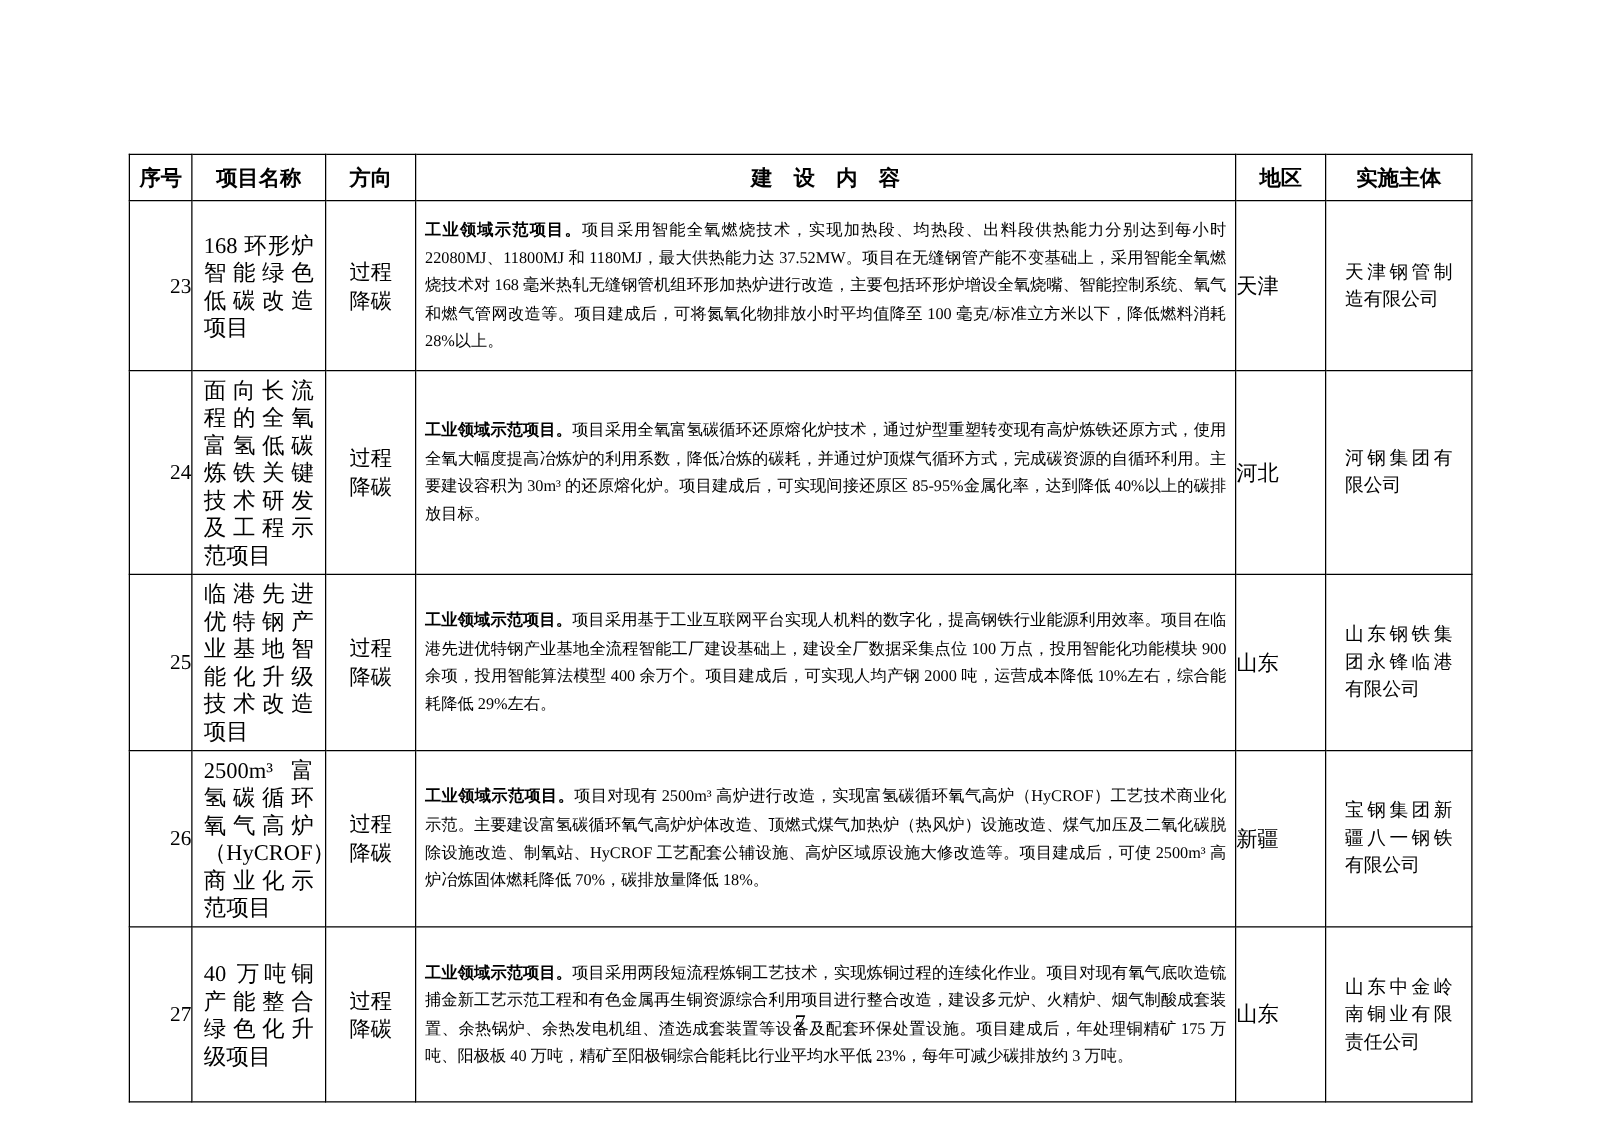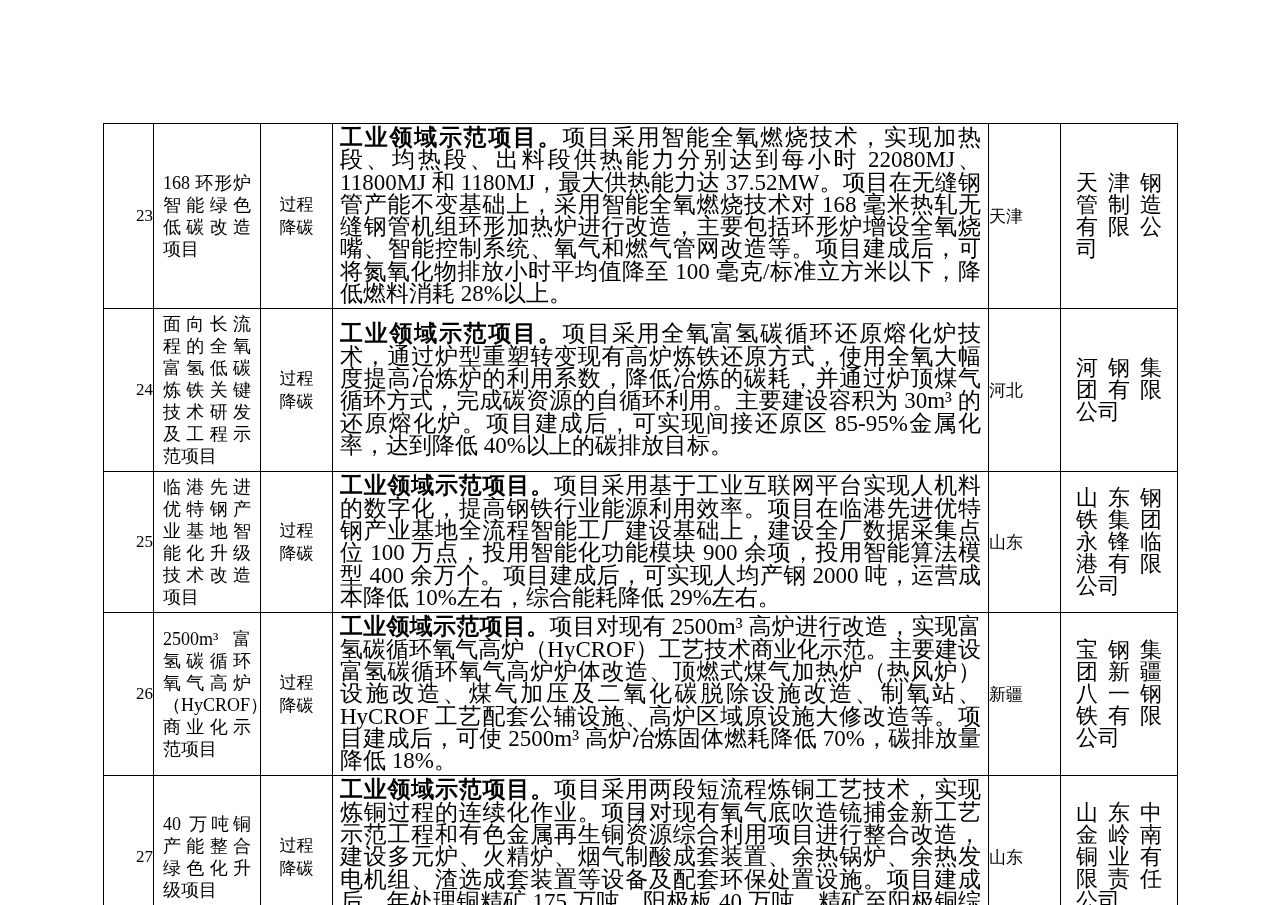--- a/index.html
+++ b/index.html
@@ -44,33 +44,33 @@
     text-align: justify;
     padding: 4px 9px;
   }
   td.c-dir {
     font-size: 17px;
     line-height: 23px;
     text-align: center;
     white-space: pre-line;
   }
   td.c-content {
-    font-size: 23px;
+    font-size: 13px;
     line-height: 22.3px;
     text-align: justify;
     padding: 3px 7px 3px 7px;
     vertical-align: middle;
   }
   td.c-content .lead { font-weight: bold; }
   td.c-region {
     font-size: 17px;
     text-align: left;
   }
   td.c-entity {
-    font-size: 22px;
+    font-size: 15px;
     line-height: 22px;
     text-align: justify;
     padding: 4px 15px;
     margin-top: 11px;
   }
   tr.r0 { height: 136px; }
   tr.r1 { height: 117px; }
   tr.r2 { height: 115px; }
   tr.r3 { height: 122px; }
   tr.r4 { height: 140px; }
@@ -90,20 +90,28 @@
   <table class="doc">
     <colgroup>
       <col style="width:50px">
       <col style="width:107px">
       <col style="width:72px">
       <col style="width:656px">
       <col style="width:72px">
       <col style="width:117px">
     </colgroup>
     <tbody>
+      <tr class="hdr">
+        <th>序号</th>
+        <th>项目名称</th>
+        <th>方向</th>
+        <th>建　设　内　容</th>
+        <th>地区</th>
+        <th>实施主体</th>
+      </tr>
 
       <tr class="r0">
         <td class="c-no">23</td>
         <td class="c-name">168 环形炉智能绿色低碳改造项目</td>
         <td class="c-dir">过程
 降碳</td>
         <td class="c-content"><span class="lead">工业领域示范项目。</span><span>项目采用智能全氧燃烧技术，实现加热段、均热段、出料段供热能力分别达到每小时 22080MJ、11800MJ 和 1180MJ，最大供热能力达 37.52MW。项目在无缝钢管产能不变基础上，采用智能全氧燃烧技术对 168 毫米热轧无缝钢管机组环形加热炉进行改造，主要包括环形炉增设全氧烧嘴、智能控制系统、氧气和燃气管网改造等。项目建成后，可将氮氧化物排放小时平均值降至 100 毫克/标准立方米以下，降低燃料消耗 28%以上。</span></td>
         <td class="c-region">天津</td>
         <td class="c-entity">天津钢管制造有限公司</td>
       </tr>

